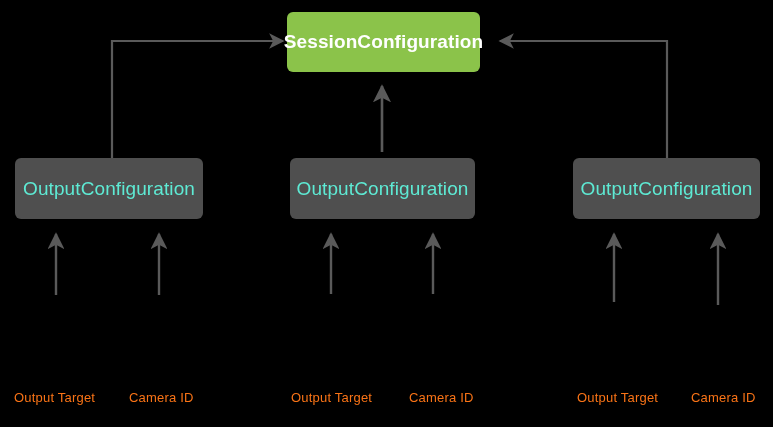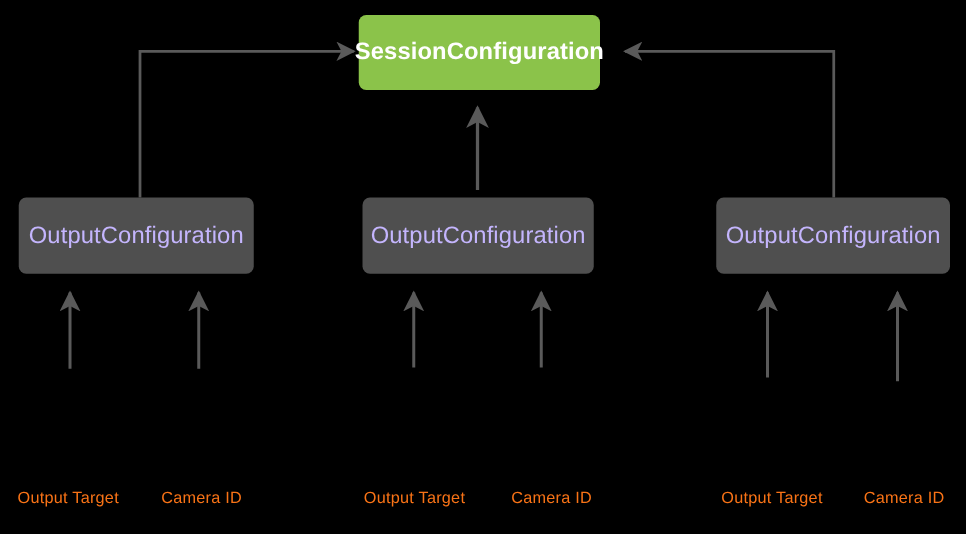--- a/index.html
+++ b/index.html
@@ -39,21 +39,21 @@
     background: #8bc34a;
     font-weight: bold;
   }
   .node-session .node-label {
     color: #ffffff;
   }
   .node-output {
     background: #4f4f4f;
   }
   .node-output .node-label {
-    color: #c4b5fd;
+    color: #5eead4;
   }
   .field-label {
     position: absolute;
     font-size: 13px;
     font-weight: normal;
     color: #f97316;
     white-space: nowrap;
     letter-spacing: 0.2px;
   }
 </style>

